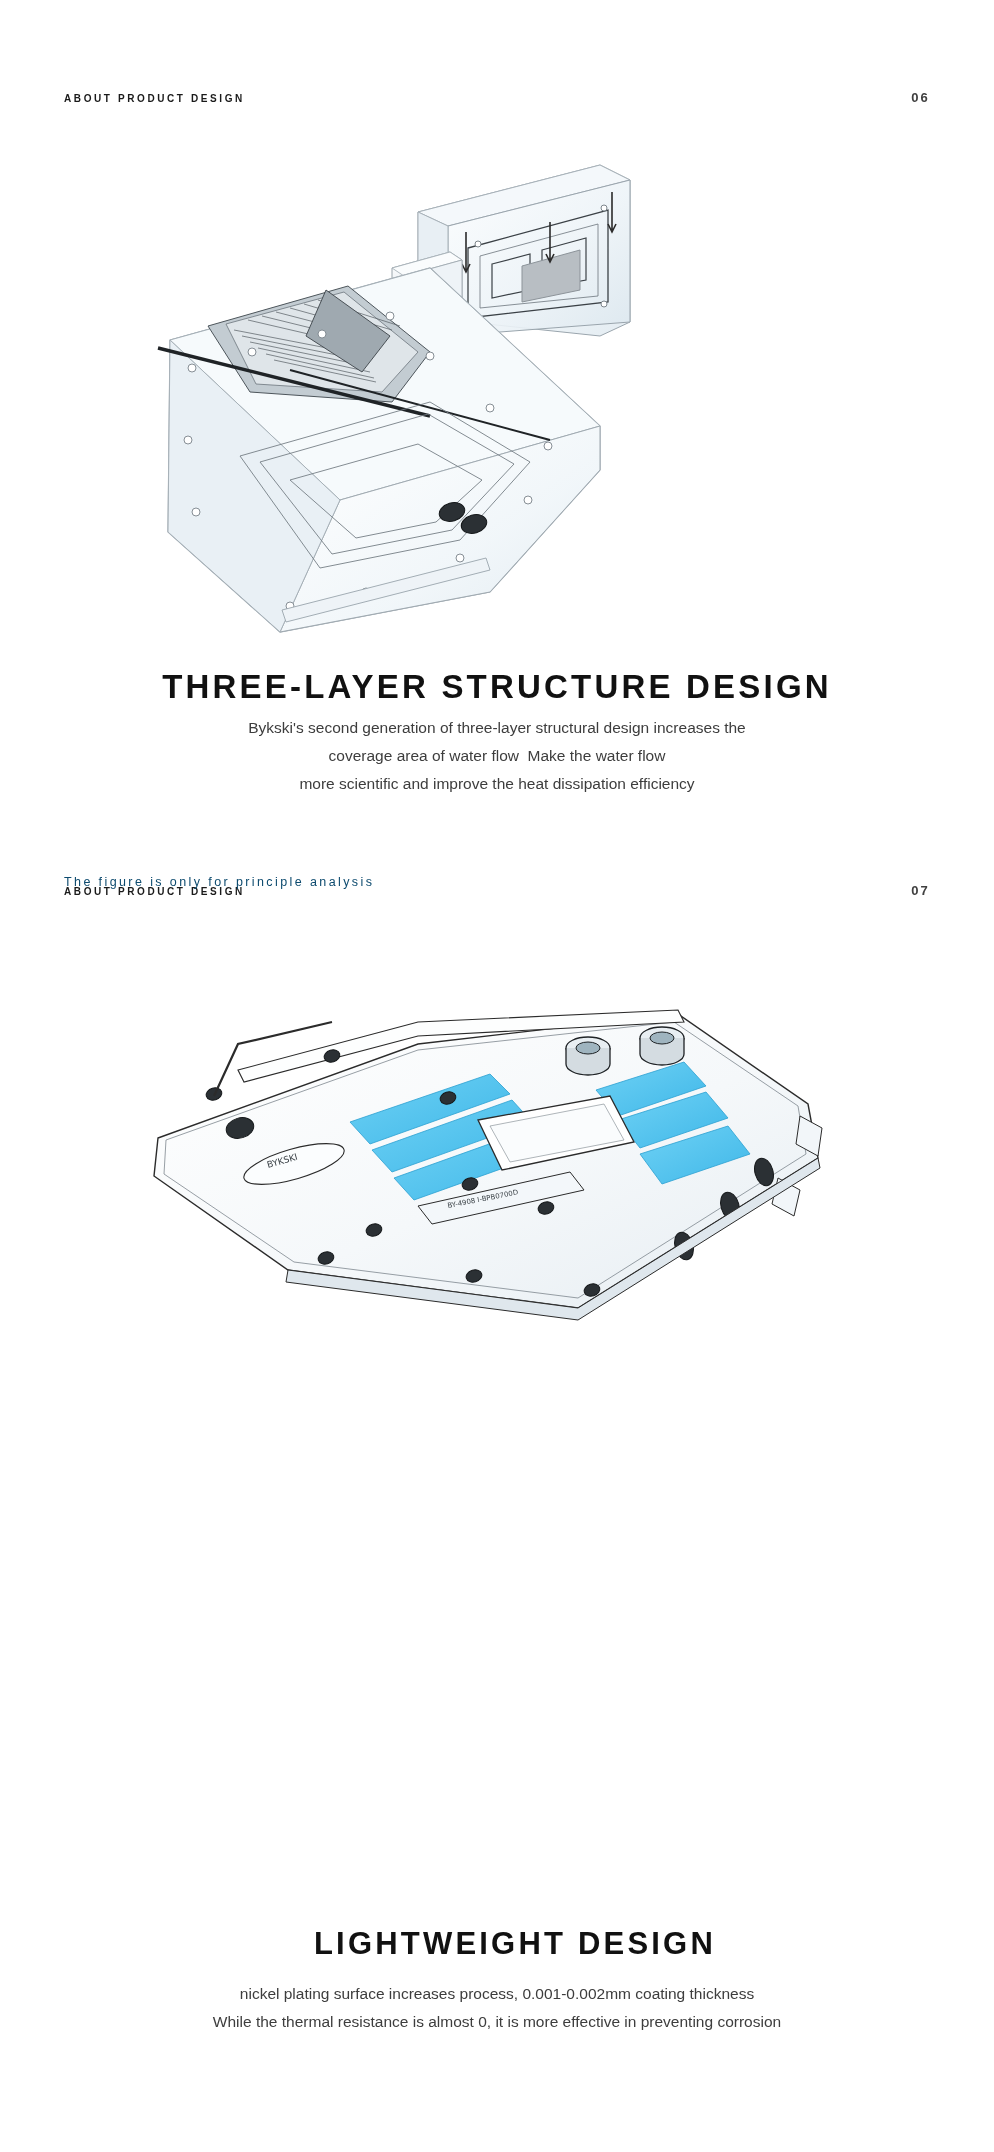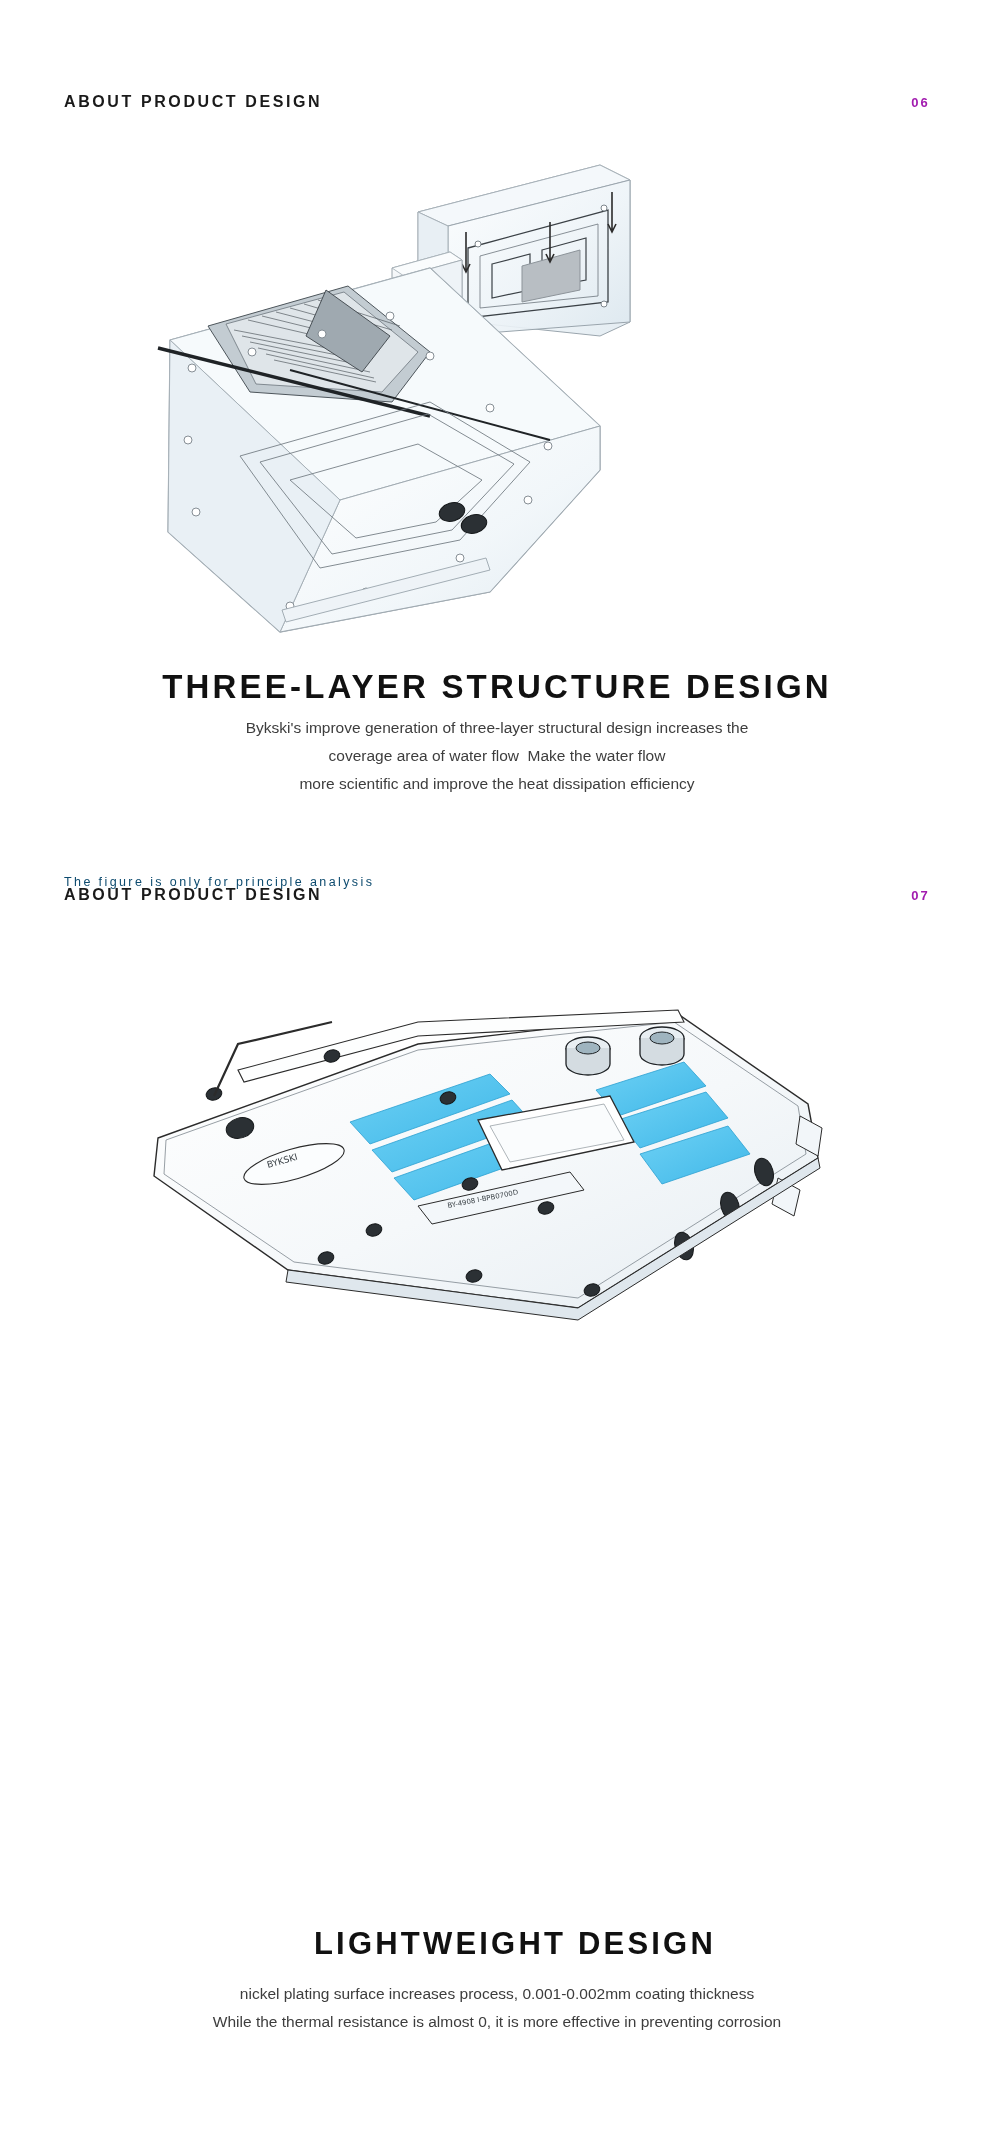--- a/index.html
+++ b/index.html
@@ -22,31 +22,31 @@
 
   .page-header {
     position: absolute;
     left: 64px;
     right: 64px;
     display: flex;
     justify-content: space-between;
     align-items: baseline;
   }
   .header-title {
-    font-size: 16px;
+    font-size: 10px;
     letter-spacing: 2.6px;
     font-weight: 700;
     color: #1a1a1a;
     margin-top: 36px;
   }
   .header-page {
     font-size: 13px;
     letter-spacing: 2.2px;
     font-weight: 600;
-    color: #a21caf;
+    color: #404040;
   }
   .header-sub {
     position: absolute;
     left: 64px;
     font-size: 12.5px;
     letter-spacing: 2.4px;
     color: #0c4a6e;
   }
 
   .headline {
@@ -197,21 +197,21 @@
         <ellipse cx="344" cy="384" rx="13" ry="9" transform="rotate(-16 344 384)" fill="#2b3034" stroke="#15181a"></ellipse>
 
         <path d="M152 470 L356 418 L360 430 L156 482 Z" fill="#eef3f7" stroke="#9aa5ad" stroke-width="0.9"></path>
       </g>
     </svg>
   </div>
 
   <h2 class="headline" style="position:absolute; top:668px; left:0; width:994px; margin:0;">THREE-LAYER STRUCTURE DESIGN</h2>
 
   <div class="body-copy" style="position:absolute; top:714px; left:97px;">
-    <div>Bykski's improve generation of three-layer structural design increases the</div>
+    <div>Bykski's second generation of three-layer structural design increases the</div>
     <div>coverage area of water flow  Make the water flow</div>
     <div>more scientific and improve the heat dissipation efficiency</div>
   </div>
 </div>
 
 <div class="section" style="height:1322px;">
 
   <div class="page-header" style="top:20px;">
     <div class="header-title">ABOUT PRODUCT DESIGN</div>
     <div class="header-page">07</div>

